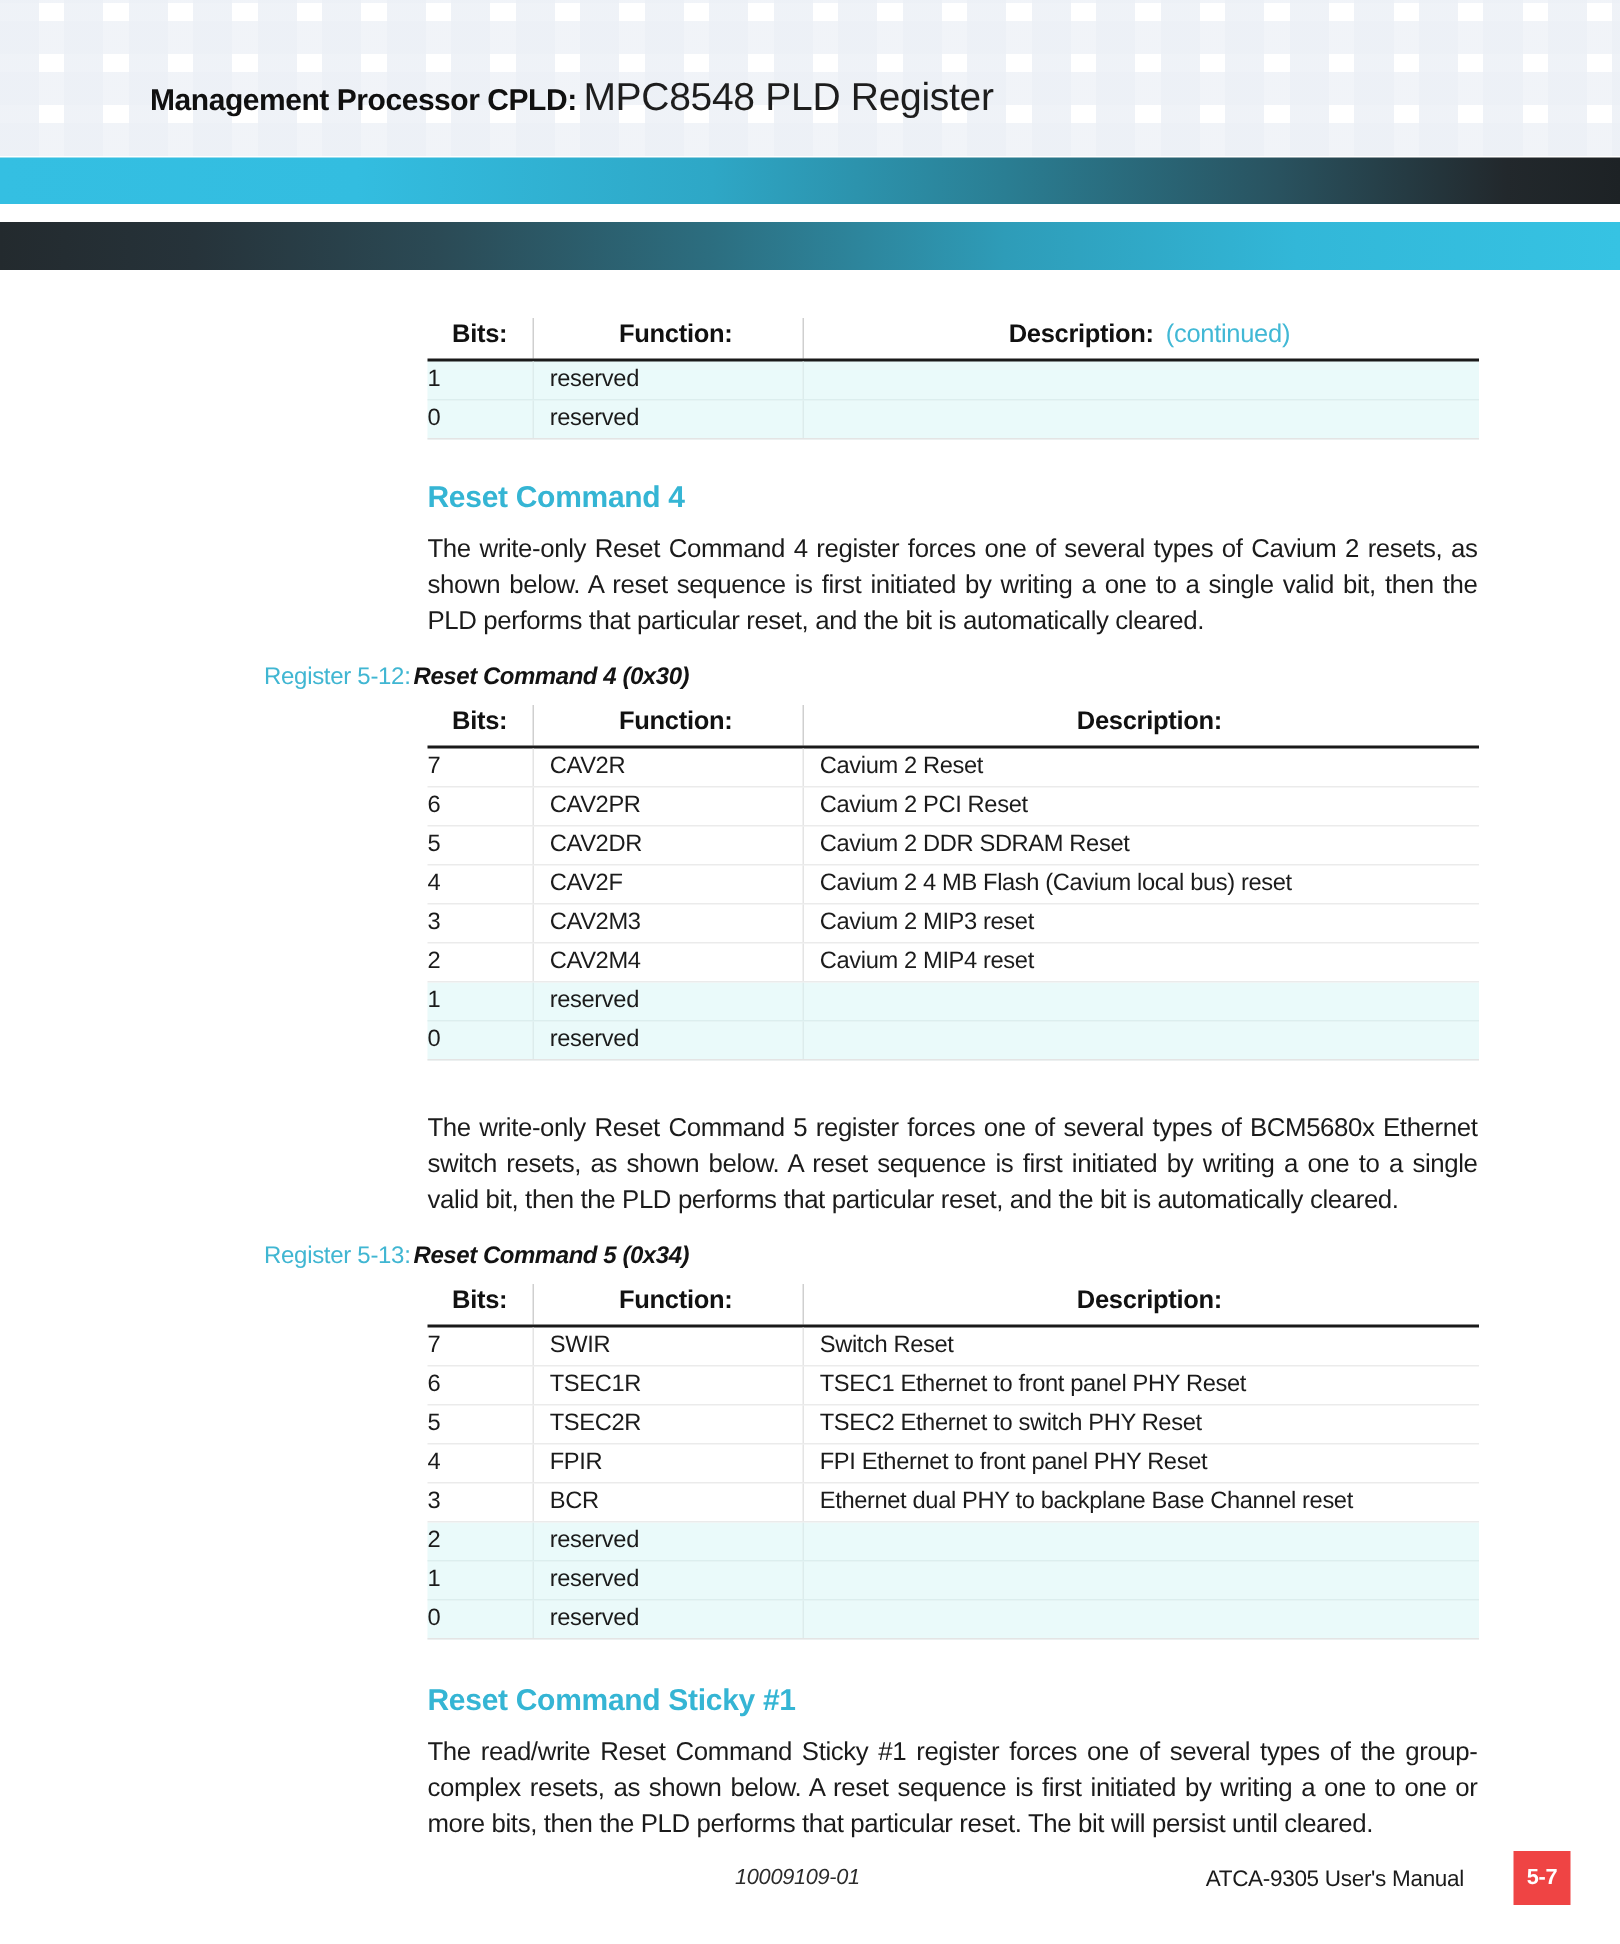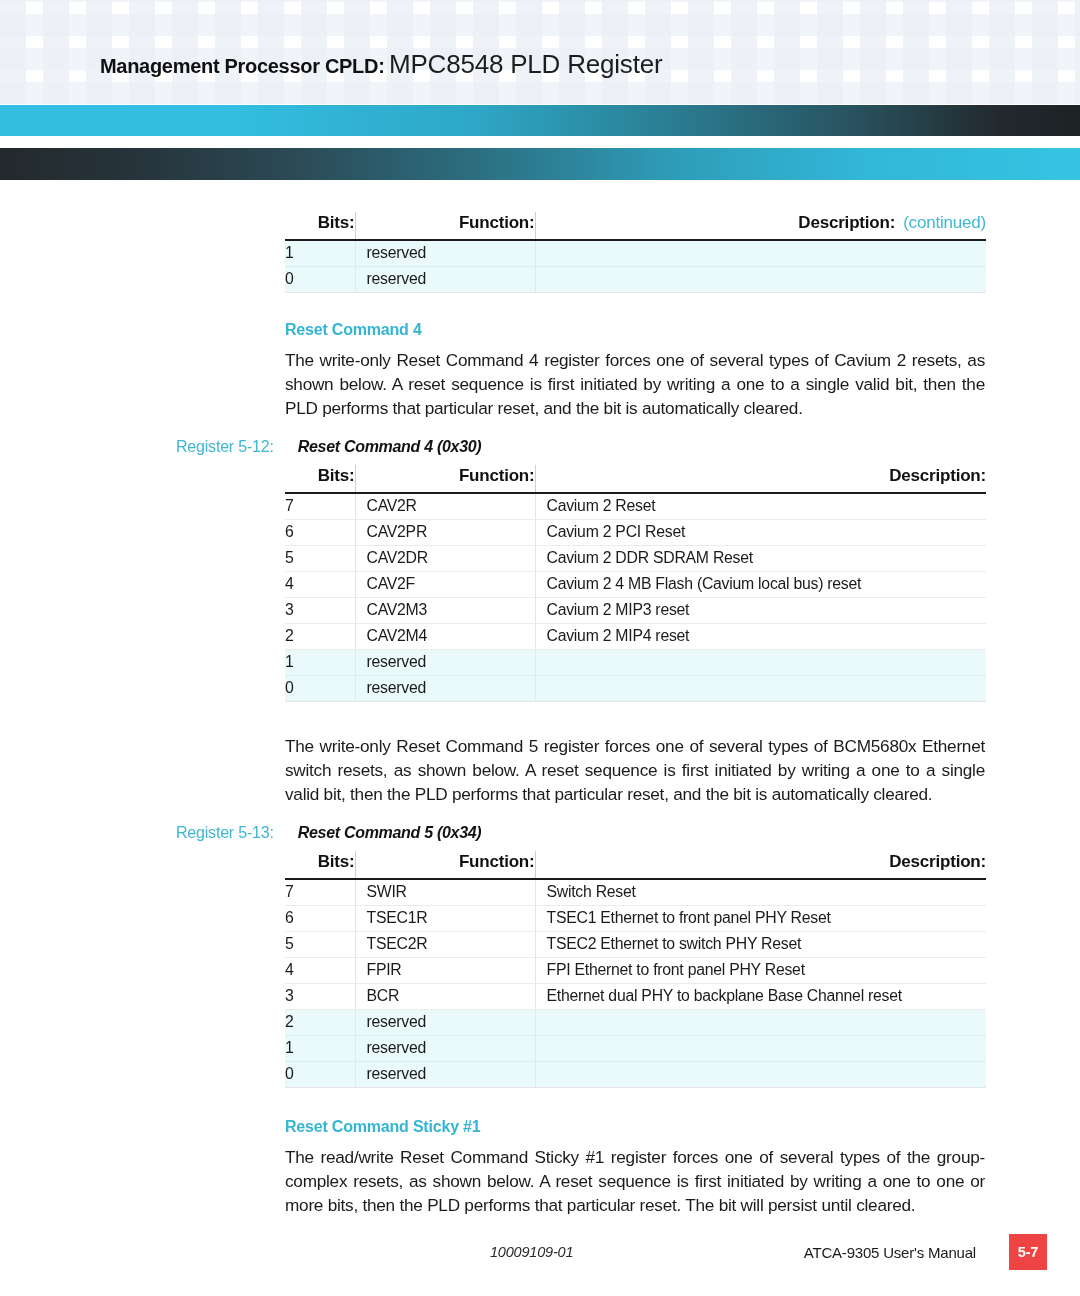--- a/index.html
+++ b/index.html
@@ -86,21 +86,21 @@
     width: 1080px;
   }
 
   .block { position: relative; }
 
   
   h2.section-title {
     margin: 0;
     padding: 0;
     margin-left: 285px;
-    font-size: 16px;
+    font-size: 20px;
     font-weight: bold;
     color: #35b5d4;
     letter-spacing: -0.2px;
   }
   p.body-text {
     margin: 0;
     padding: 0;
     margin-left: 285px;
     width: 700px;
     font-size: 17.2px;
@@ -117,41 +117,41 @@
     font-size: 16px;
     white-space: nowrap;
   }
   .reg-caption .reg-num {
     color: #40b6d2;
     font-weight: normal;
     letter-spacing: -0.2px;
   }
   .reg-caption .reg-name {
     display: inline-block;
-    margin-left: 24px;
+    margin-left: 2px;
     font-style: italic;
     font-weight: bold;
     color: #131313;
     letter-spacing: -0.3px;
   }
 
   
   table.reg-table {
     margin-left: 285px;
     width: 701px;
     border-collapse: collapse;
     table-layout: fixed;
     font-size: 15.8px;
   }
   table.reg-table col.c-bits { width: 70px; }
   table.reg-table col.c-func { width: 180px; }
   table.reg-table col.c-desc { width: 451px; }
 
   table.reg-table th {
-    text-align: right;
+    text-align: center;
     font-weight: bold;
     font-size: 17px;
     color: #111111;
     padding: 1px 0 6px 0;
     border-bottom: 2.5px solid #1a1a1a;
     letter-spacing: -0.2px;
     vertical-align: bottom;
   }
   table.reg-table th .continued {
     color: #41b8d5;

